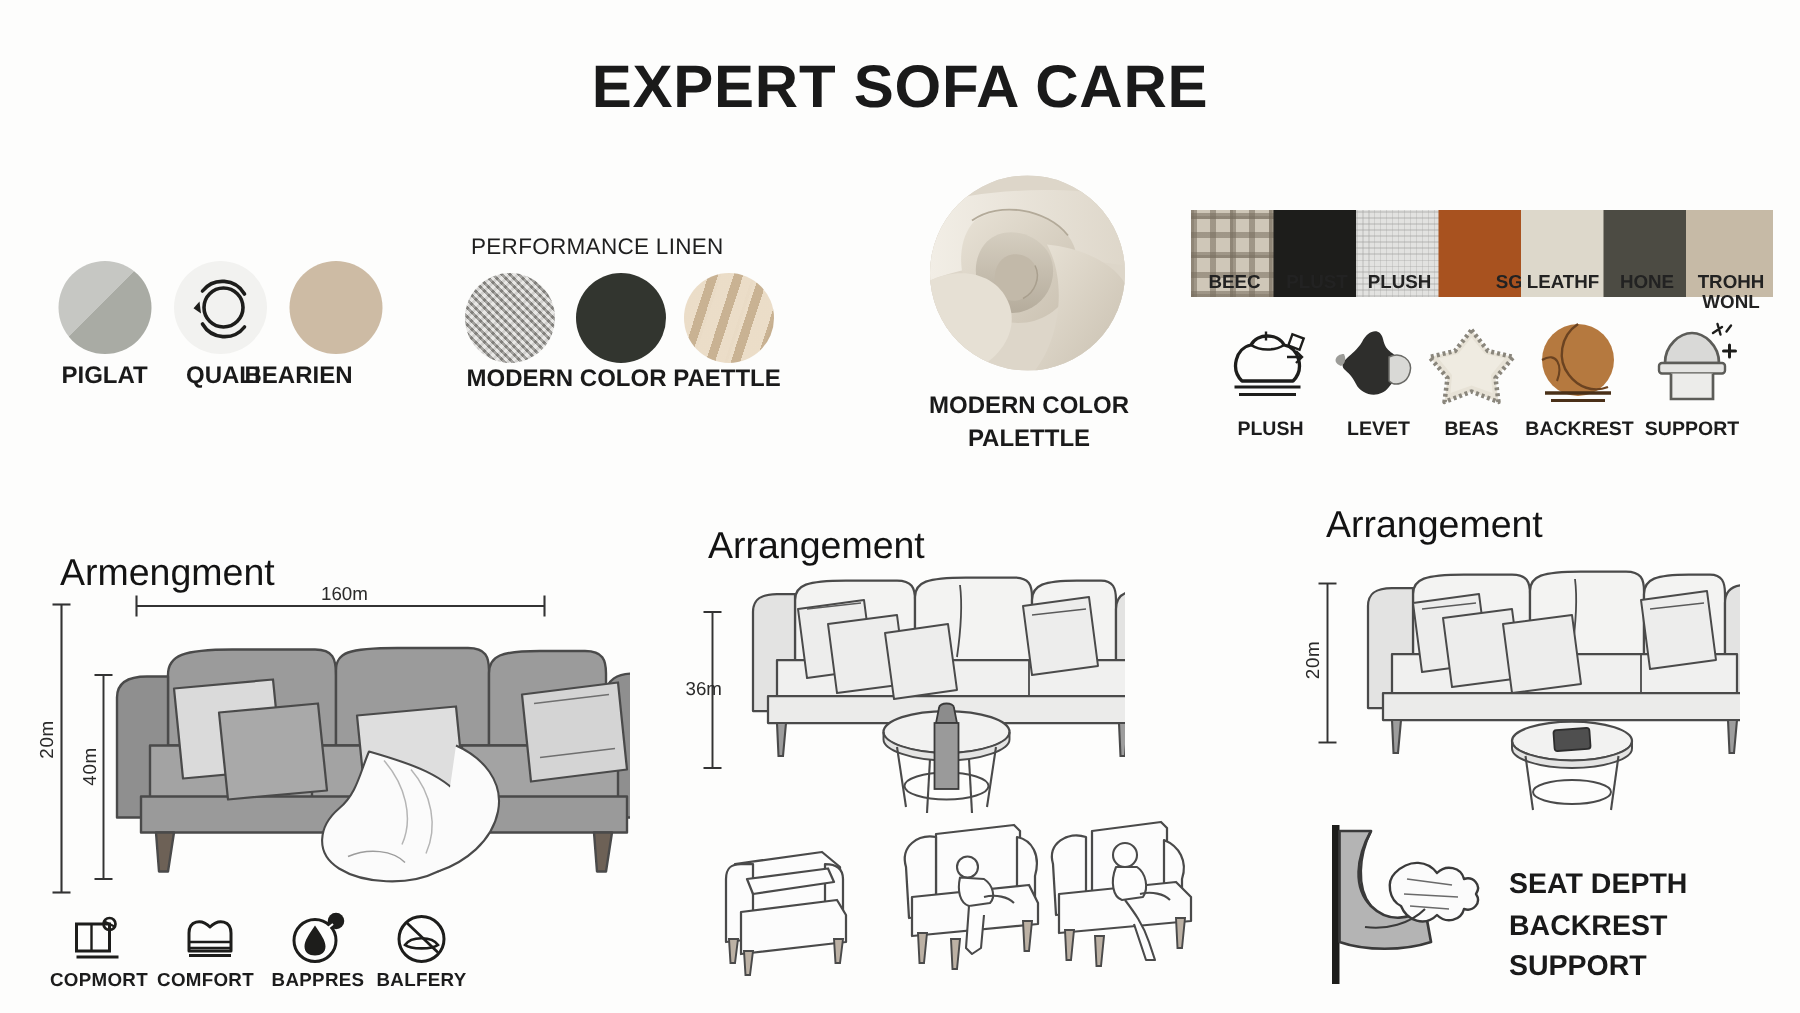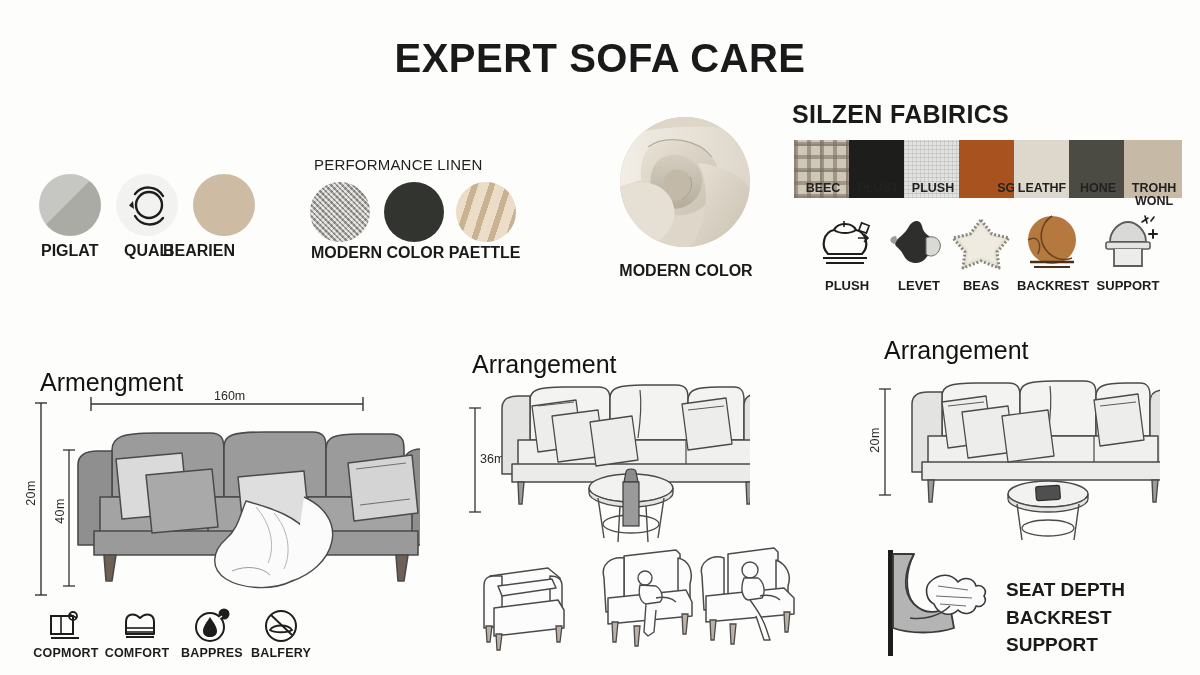--- a/index.html
+++ b/index.html
@@ -126,23 +126,23 @@
       <path d="M38 44 C48 34 68 36 78 50 C86 62 82 80 68 88 C54 96 40 90 34 78 C28 66 30 52 38 44 Z" fill="url(#fr2)"></path>
       <path d="M48 56 C54 50 66 52 70 60 C74 68 70 78 62 82 C54 86 46 82 44 74 C42 66 44 60 48 56 Z" fill="#c2b9a9"></path>
       <path d="M78 46 C100 48 122 58 130 72 L130 130 L70 130 C86 110 92 72 78 46 Z" fill="url(#fr1)"></path>
       <path d="M0 70 C22 60 44 66 52 84 C60 102 48 122 28 130 L0 130 Z" fill="#e6e0d4"></path>
       <path d="M28 30 C46 17 78 22 92 40" fill="none" stroke="#b3aa99" stroke-width="1.2"></path>
       <path d="M70 60 C74 68 70 78 62 82" fill="none" stroke="#a99f8e" stroke-width="1"></path>
     </svg>
   </div>
   <div class="abs" style="left:610px;top:260px;width:152px;text-align:center;font-size:16px;font-weight:bold;color:#1a1a1a;line-height:1.35;">
     <div>MODERN COLOR</div>
-  </div>
-
-  <div class="abs h-big" style="left:792px;top:100px;">SILZEN FABIRICS</div>
+    <div>PALETTLE</div>
+  </div>
+
 
   <div class="abs fsq plaid" style="left:794px;top:140px;"></div>
   <div class="abs fsq-label" style="left:791px;top:182px;">BEEC</div>
 
   <div class="abs fsq" style="left:849px;top:140px;background:#1d1d1b;"></div>
   <div class="abs fsq-label" style="left:846px;top:182px;">PLUST</div>
 
   <div class="abs fsq linen" style="left:904px;top:140px;"></div>
   <div class="abs fsq-label" style="left:901px;top:182px;">PLUSH</div>
 
@@ -321,21 +321,21 @@
 
   <div class="abs h-panel" style="left:472px;top:350px;">Arrangement</div>
 
   <div class="abs" style="left:468px;top:405px;">
     <svg width="14" height="110" viewBox="0 0 14 110">
       <line x1="7" y1="3" x2="7" y2="107" stroke="#333" stroke-width="1.3"></line>
       <line x1="1" y1="3" x2="13" y2="3" stroke="#333" stroke-width="1.3"></line>
       <line x1="1" y1="107" x2="13" y2="107" stroke="#333" stroke-width="1.3"></line>
     </svg>
   </div>
-  <div class="abs dim" style="left:457px;top:452px;margin-left:23px;">36m</div>
+  <div class="abs dim" style="left:457px;top:452px;">36m</div>
 
   <div class="abs" style="left:490px;top:378px;">
     <svg width="260" height="150" viewBox="0 0 260 150">
       <g fill="#f3f3f2" stroke="#4a4a4a" stroke-width="1.5" stroke-linejoin="round">
         <path d="M40 22 C40 12 48 9 74 9 L108 9 C118 9 120 14 120 22 L120 62 L40 62 Z"></path>
         <path d="M120 20 C120 10 128 7 154 7 L186 7 C196 7 198 12 198 20 L198 62 L120 62 Z"></path>
         <path d="M198 22 C198 12 206 9 228 9 L244 9 C252 9 254 14 254 22 L254 62 L198 62 Z"></path>
         <path d="M12 30 C12 21 18 18 28 18 L40 18 L40 96 L12 96 Z" fill="#e3e3e2"></path>
         <path d="M254 28 C254 19 260 16 268 16 L274 16 L274 96 L254 96 Z" fill="#e3e3e2"></path>
         <path d="M28 62 L262 62 L262 88 L28 88 Z" fill="#f0f0ef"></path>

